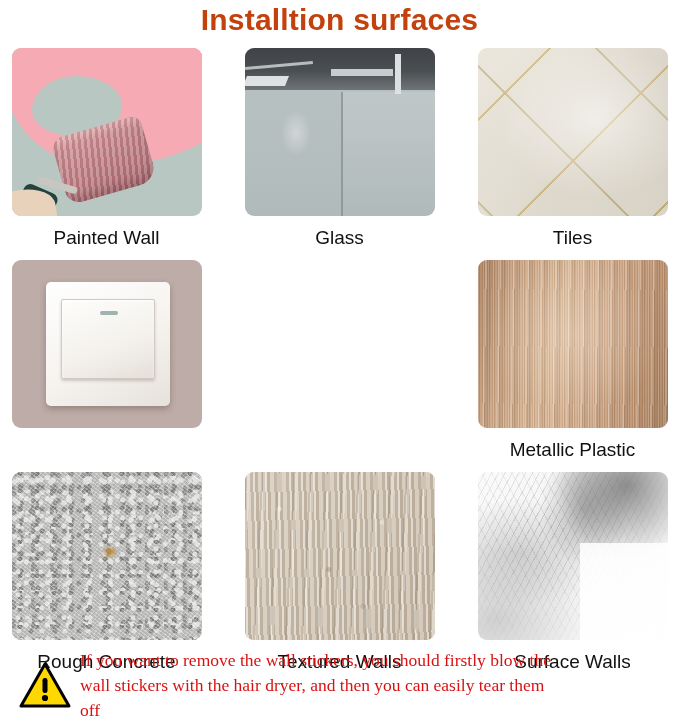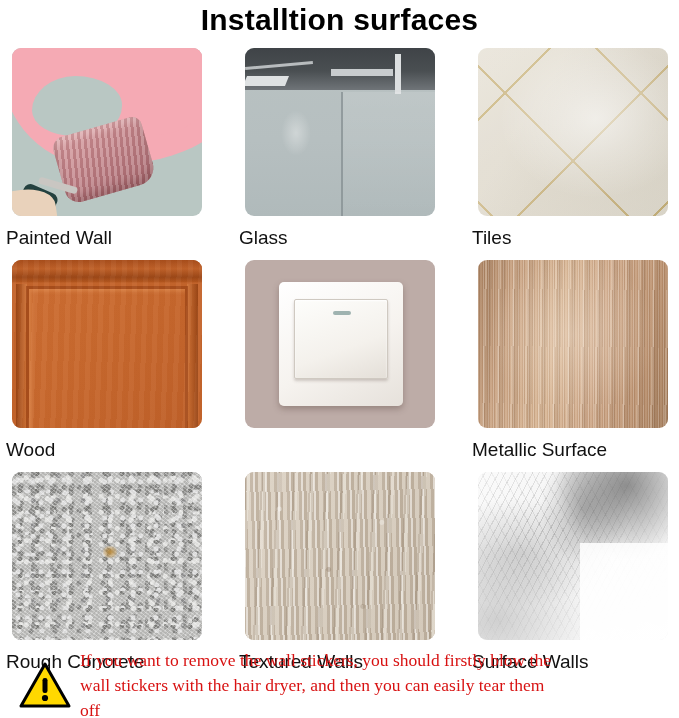--- a/index.html
+++ b/index.html
@@ -21,21 +21,21 @@
   .page-title {
     position: absolute;
     top: 0px;
     left: 0;
     width: 679px;
     height: 44px;
     line-height: 40px;
     text-align: center;
     font-size: 30px;
     font-weight: 700;
-    color: #000000;
+    color: #c2410c;
     letter-spacing: 0.2px;
     font-family: "Liberation Sans", sans-serif;
   }
 
   
   .grid {
     position: absolute;
     top: 48px;
     left: 0;
     width: 679px;
@@ -55,20 +55,21 @@
   .thumb {
     width: 190px;
     height: 168px;
     border-radius: 9px;
     overflow: hidden;
     position: relative;
     background: #dddddd;
   }
   .cell-label {
     width: 201px;
+    text-align: center;
     font-size: 19px;
     color: #111111;
     font-family: "Liberation Sans", sans-serif;
     padding-top: 8px;
     height: 36px;
     line-height: 28px;
     white-space: nowrap;
   }
   .row-gap { height: 8px; }
 
@@ -428,48 +429,38 @@
         </div>
         <div class="cell-label">Tiles</div>
       </div>
 
     </div>
 
     <div class="row-gap"></div>
 
     <div class="grid-row">
 
-      <div class="cell">
-        <div class="thumb t-wood">
-          <div class="top-rail"></div>
-          <div class="bevel-l"></div>
-          <div class="bevel-r"></div>
-          <div class="inner"></div>
-          <div class="grain"></div>
-        </div>
-        <div class="cell-label">Wood</div>
-      </div>
 
       <div class="cell">
         <div class="thumb t-plastic">
           <div class="plate">
             <div class="rocker">
               <div class="ind"></div>
             </div>
           </div>
         </div>
       </div>
 
       <div class="cell">
         <div class="thumb t-metal">
           <div class="brush"></div>
           <div class="brush2"></div>
           <div class="hl"></div>
         </div>
-        <div class="cell-label">Metallic Surface</div>
+        <div class="cell-label">Metallic Plastic</div>
       </div>
 
     </div>
 
     <div class="row-gap"></div>
 
     <div class="grid-row">
 
       <div class="cell">
         <div class="thumb t-concrete">

